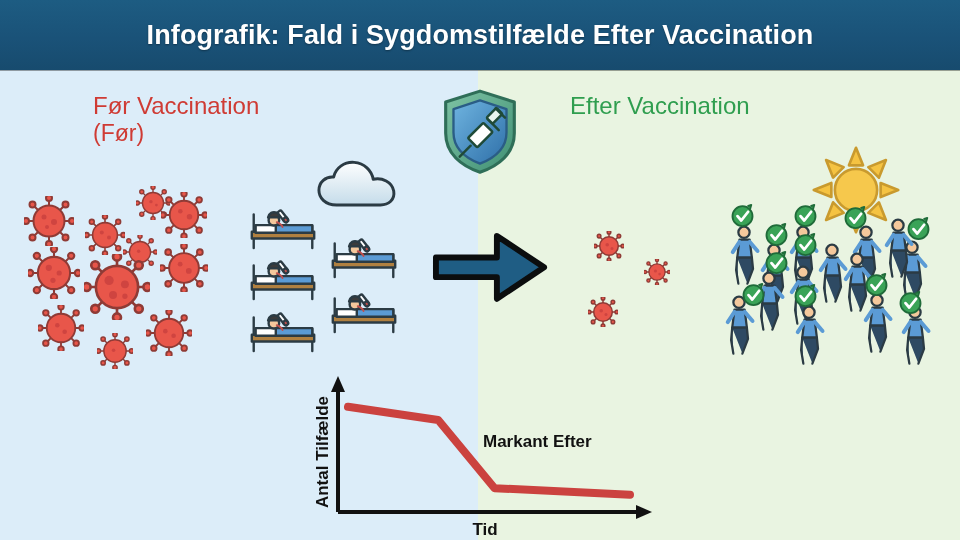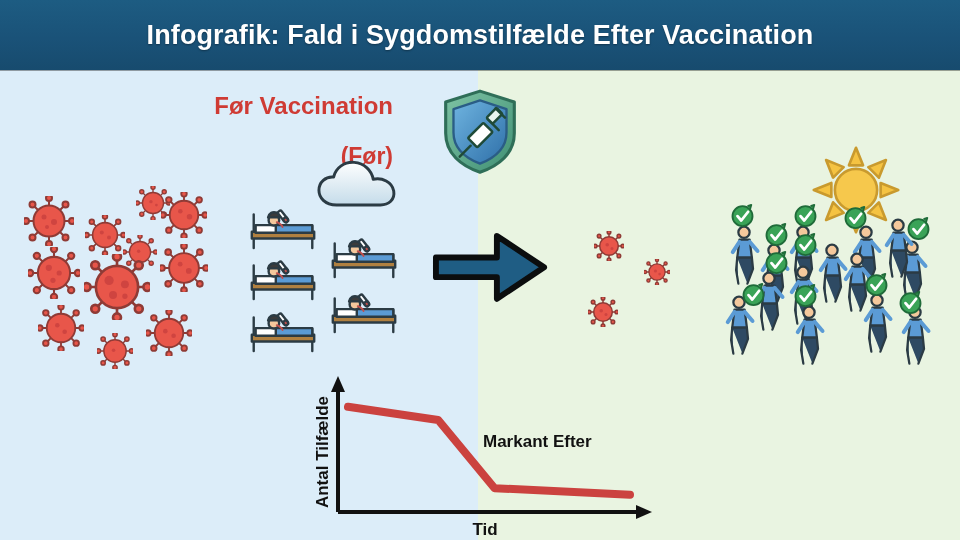--- a/index.html
+++ b/index.html
@@ -18,25 +18,25 @@
     background:linear-gradient(180deg,#1d5c82 0%,#1a5278 55%,#174b6e 100%);
     display:flex;align-items:center;justify-content:center;
     box-shadow:0 1px 0 rgba(0,0,0,.35);
   }
   .header-title{
     color:#ffffff;font-size:27px;font-weight:bold;letter-spacing:.1px;
     text-shadow:0 1px 2px rgba(0,0,0,.35);white-space:nowrap;
   }
 
   
-  .sec-head{position:absolute;text-align:right;line-height:1.18;font-weight:bold;}
+  .sec-head{position:absolute;text-align:left;line-height:1.18;font-weight:normal;}
   #head-before{left:93px;top:92px;width:300px;color:#cf3b34;}
   #head-after {left:570px;top:92px;width:340px;color:#2f9e4f;}
   .sec-head .l1{display:block;font-size:24px;}
-  .sec-head .l2{display:block;font-size:23px;margin-top:23px;}
+  .sec-head .l2{display:block;font-size:23px;}
 
   
   .virus{position:absolute;}
   .virus svg{display:block;width:100%;height:100%;}
 
   
   .bed{position:absolute;}
   .bed svg{display:block;width:100%;height:100%;}
 
   
@@ -76,20 +76,21 @@
 
   <div class="header">
     <div class="header-title">Infografik: Fald i Sygdomstilfælde Efter Vaccination</div>
   </div>
 
   <div class="sec-head" id="head-before">
     <span class="l1">Før Vaccination</span>
     <span class="l2">(Før)</span>
   </div>
   <div class="sec-head" id="head-after">
+    <span class="l1">Efter Vaccination</span>
   </div>
 
   <div id="virus-cluster-before">
     <div class="virus" style="left:24px;top:196px;width:50px;height:50px;">
       <svg viewBox="0 0 100 100">
           <g fill="#e8564a" stroke="#8f3b36" stroke-width="4" stroke-linejoin="round">
         <g stroke-linecap="round">
           <path d="M50 6 L50 20 M50 94 L50 80 M6 50 L20 50 M94 50 L80 50 M19 19 L29 29 M81 81 L71 71 M81 19 L71 29 M19 81 L29 71"></path>
         </g>
         <circle cx="50" cy="4" r="6"></circle>

